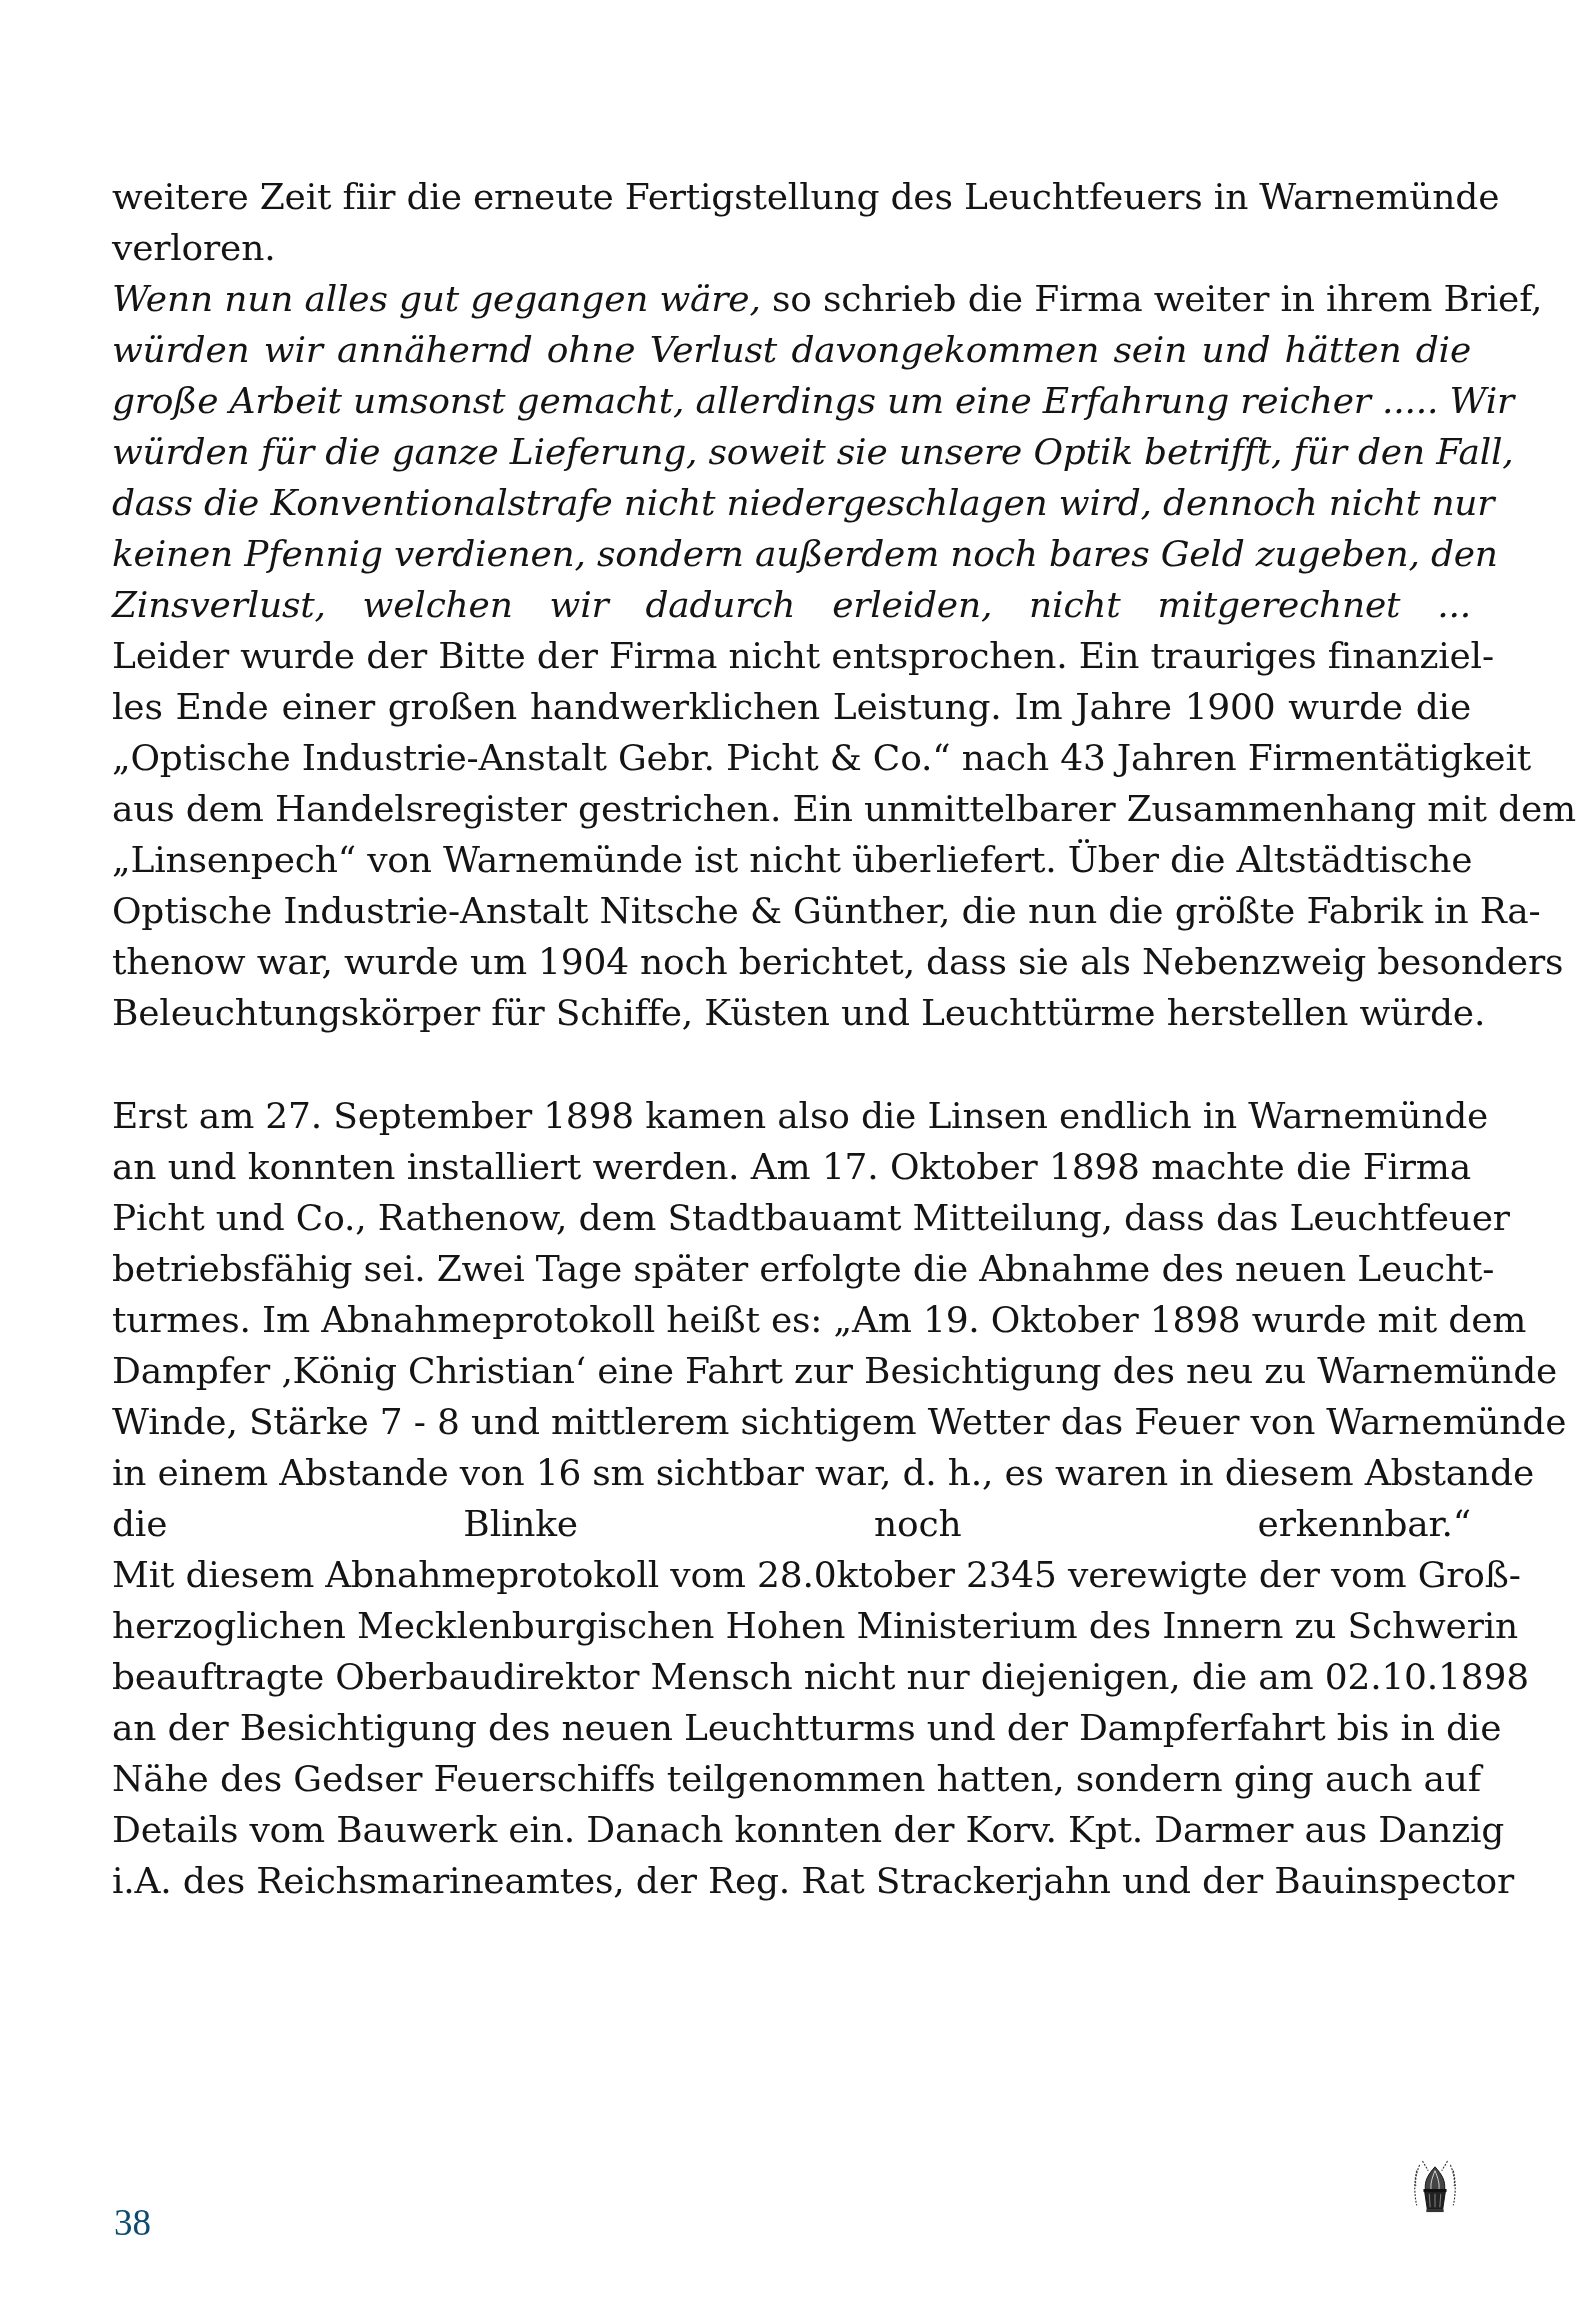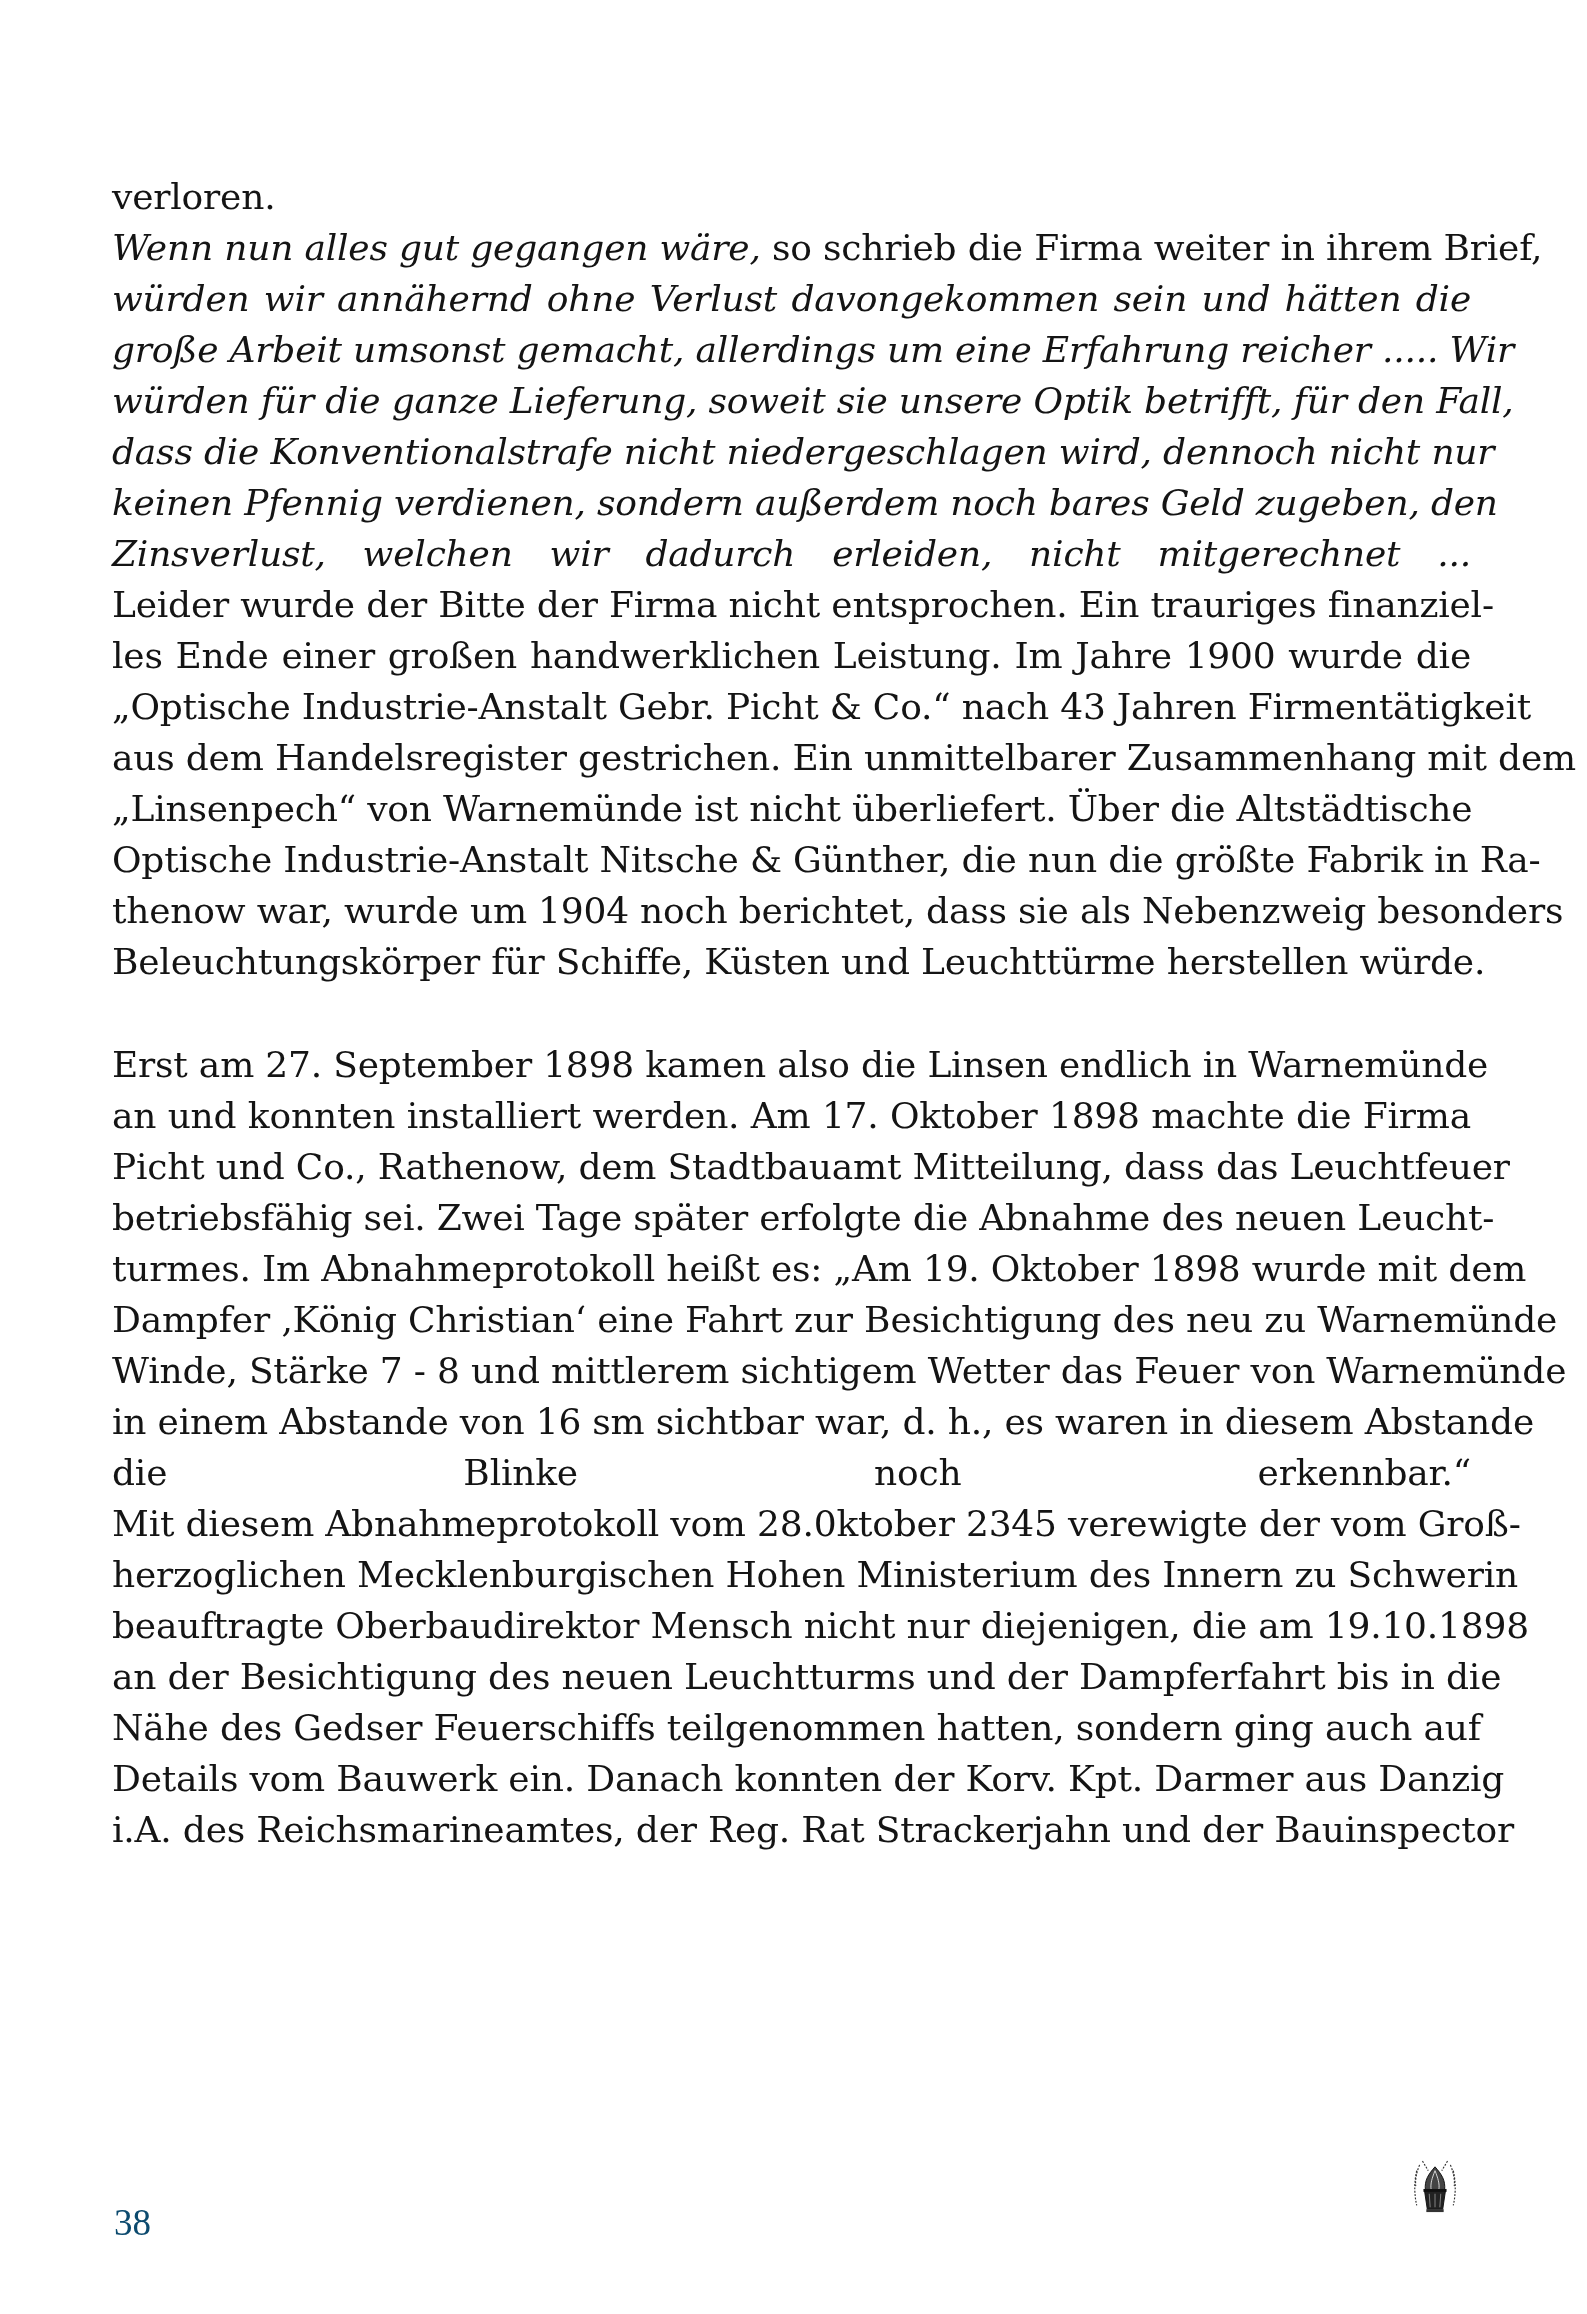--- a/index.html
+++ b/index.html
@@ -54,20 +54,21 @@
       top: 2149px;
       width: 52px;
       height: 78px;
     }
   </style>
 </head>
 <body>
 
 <div class="page" id="page-body">
     <div class="paragraph">
+      <span class="line last"><span>weitere Zeit fiir die erneute Fertigstellung des Leuchtfeuers in Warnemünde</span></span>
       <span class="line"><span>verloren.</span></span>
       <span class="line"><span class="it">Wenn nun alles gut gegangen wäre,</span><span> so schrieb die Firma weiter in ihrem Brief,</span></span>
       <span class="line"><span class="it">würden wir annähernd ohne Verlust davongekommen sein und hätten die</span></span>
       <span class="line"><span class="it">große Arbeit umsonst gemacht, allerdings um eine Erfahrung reicher ..... Wir</span></span>
       <span class="line"><span class="it">würden für die ganze Lieferung, soweit sie unsere Optik betrifft, für den Fall,</span></span>
       <span class="line"><span class="it">dass die Konventionalstrafe nicht niedergeschlagen wird, dennoch nicht nur</span></span>
       <span class="line last"><span class="it">keinen Pfennig verdienen, sondern außerdem noch bares Geld zugeben, den</span></span>
       <span class="line"><span class="it">Zinsverlust, welchen wir dadurch erleiden, nicht mitgerechnet ...</span></span>
       <span class="line"><span>Leider wurde der Bitte der Firma nicht entsprochen. Ein trauriges finanziel-</span></span>
       <span class="line"><span>les Ende einer großen handwerklichen Leistung. Im Jahre 1900 wurde die</span></span>
@@ -84,21 +85,21 @@
       <span class="line"><span>an und konnten installiert werden. Am 17. Oktober 1898 machte die Firma</span></span>
       <span class="line"><span>Picht und Co., Rathenow, dem Stadtbauamt Mitteilung, dass das Leuchtfeuer</span></span>
       <span class="line"><span>betriebsfähig sei. Zwei Tage später erfolgte die Abnahme des neuen Leucht-</span></span>
       <span class="line"><span>turmes. Im Abnahmeprotokoll heißt es: „Am 19. Oktober 1898 wurde mit dem</span></span>
       <span class="line"><span>Dampfer ‚König Christian‘ eine Fahrt zur Besichtigung des neu zu Warnemünde</span></span>
       <span class="line"><span>Winde, Stärke 7 - 8 und mittlerem sichtigem Wetter das Feuer von Warnemünde</span></span>
       <span class="line last"><span>in einem Abstande von 16 sm sichtbar war, d. h., es waren in diesem Abstande</span></span>
       <span class="line"><span>die Blinke noch erkennbar.“</span></span>
       <span class="line"><span>Mit diesem Abnahmeprotokoll vom 28.0ktober 2345 verewigte der vom Groß-</span></span>
       <span class="line"><span>herzoglichen  Mecklenburgischen Hohen Ministerium des Innern zu Schwerin</span></span>
-      <span class="line"><span>beauftragte Oberbaudirektor  Mensch nicht nur diejenigen, die am 19.10.1898</span></span>
+      <span class="line"><span>beauftragte Oberbaudirektor  Mensch nicht nur diejenigen, die am 02.10.1898</span></span>
       <span class="line"><span>an der Besichtigung des neuen Leuchtturms und der Dampferfahrt bis in die</span></span>
       <span class="line"><span>Nähe des Gedser Feuerschiffs teilgenommen hatten, sondern  ging auch auf</span></span>
       <span class="line"><span>Details vom Bauwerk ein. Danach konnten der Korv. Kpt. Darmer aus Danzig</span></span>
       <span class="line"><span>i.A. des Reichsmarineamtes, der Reg. Rat Strackerjahn und der Bauinspector</span></span>
     </div>
   </div>
 
 <div class="page-number">38</div>
 
 <div class="emblem">

